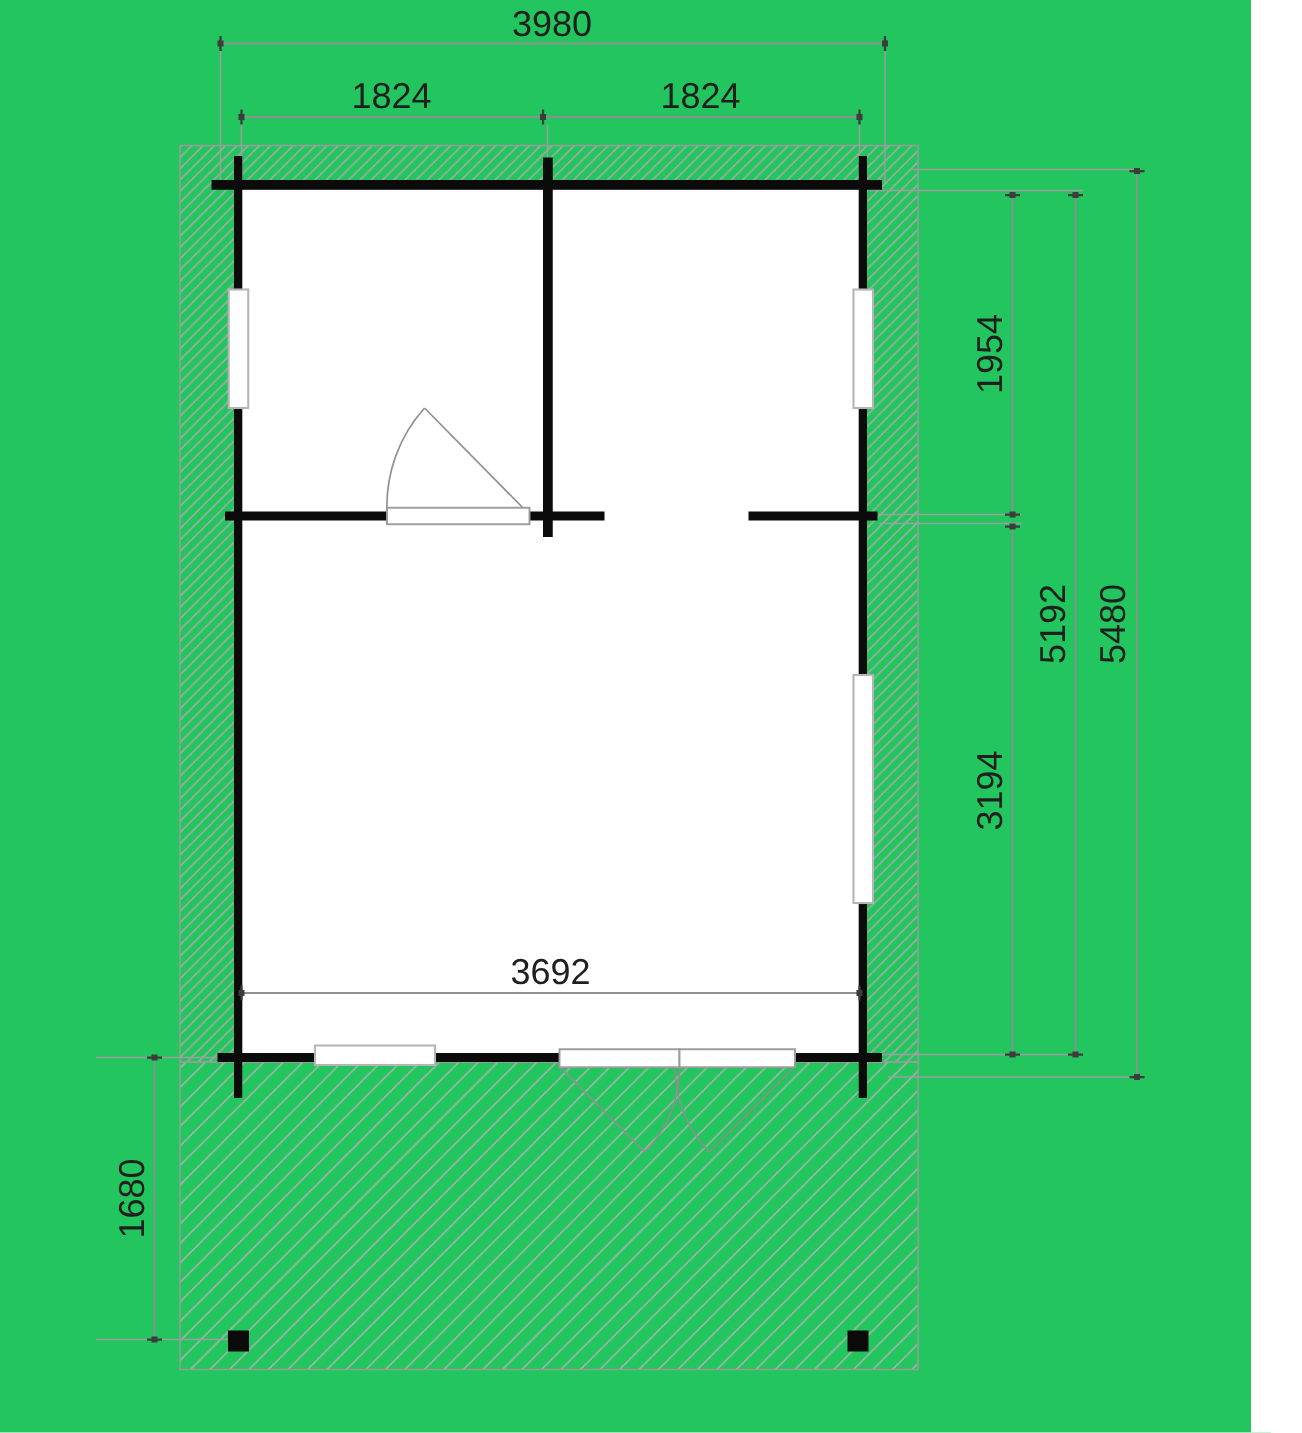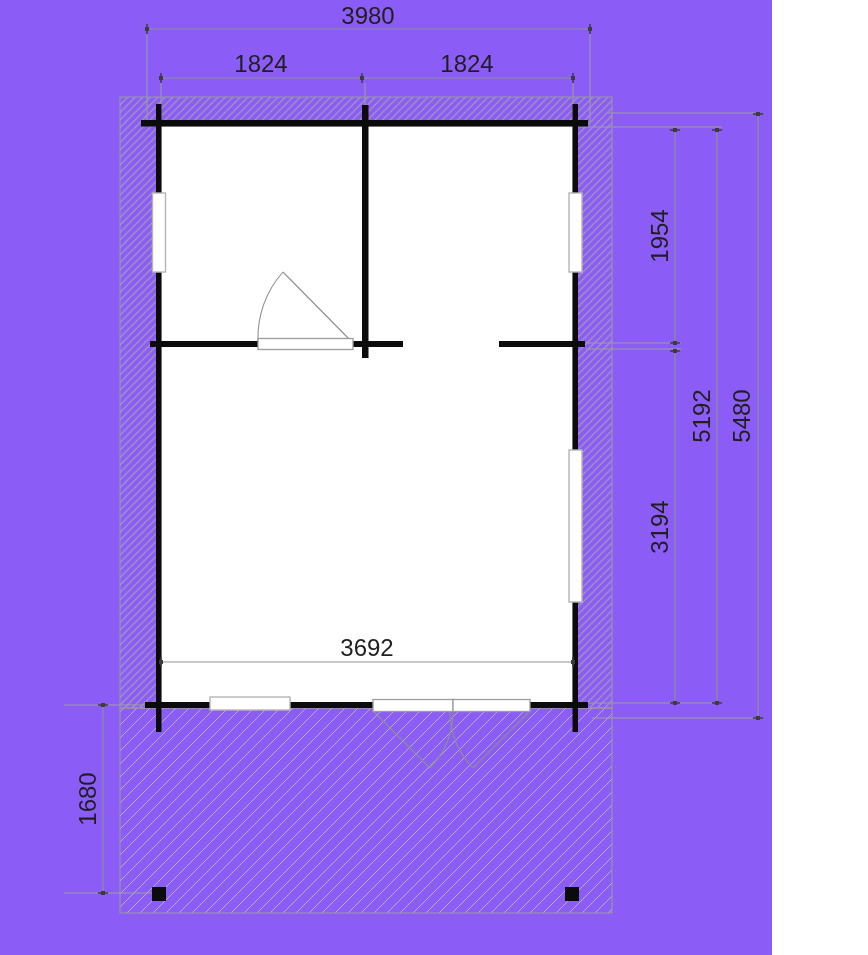--- a/index.html
+++ b/index.html
@@ -1,16 +1,16 @@
 <!DOCTYPE html>
 <html><head>
 <meta charset="utf-8">
 <style>
   html,body{margin:0;padding:0;background:#ffffff;}
-  .stage{position:relative;width:772px;height:955px;background:#8b5cf6;overflow:hidden;
+  .stage{position:relative;width:834px;height:955px;background:#22c55e;overflow:hidden;
          font-family:"Liberation Sans", sans-serif;}
   svg{display:block;}
   .wall{fill:#0b0b0b;stroke:none;}
   .hatch-border{stroke:#9a9a9a;stroke-width:1;}
   .room-fill{fill:#ffffff;stroke:#b7b7b7;stroke-width:1;}
   .witness{stroke:#9e9e9e;stroke-width:1;fill:none;}
   .dimline{stroke:#8f8f8f;stroke-width:1.2;fill:none;}
   .tick{stroke:#3c3c3c;stroke-width:1.5;fill:none;}
   .tickdot{stroke:#3c3c3c;stroke-width:4;fill:none;}
   .dimtext{font-family:"Liberation Sans", sans-serif;font-size:24px;fill:#1f1f1f;}

